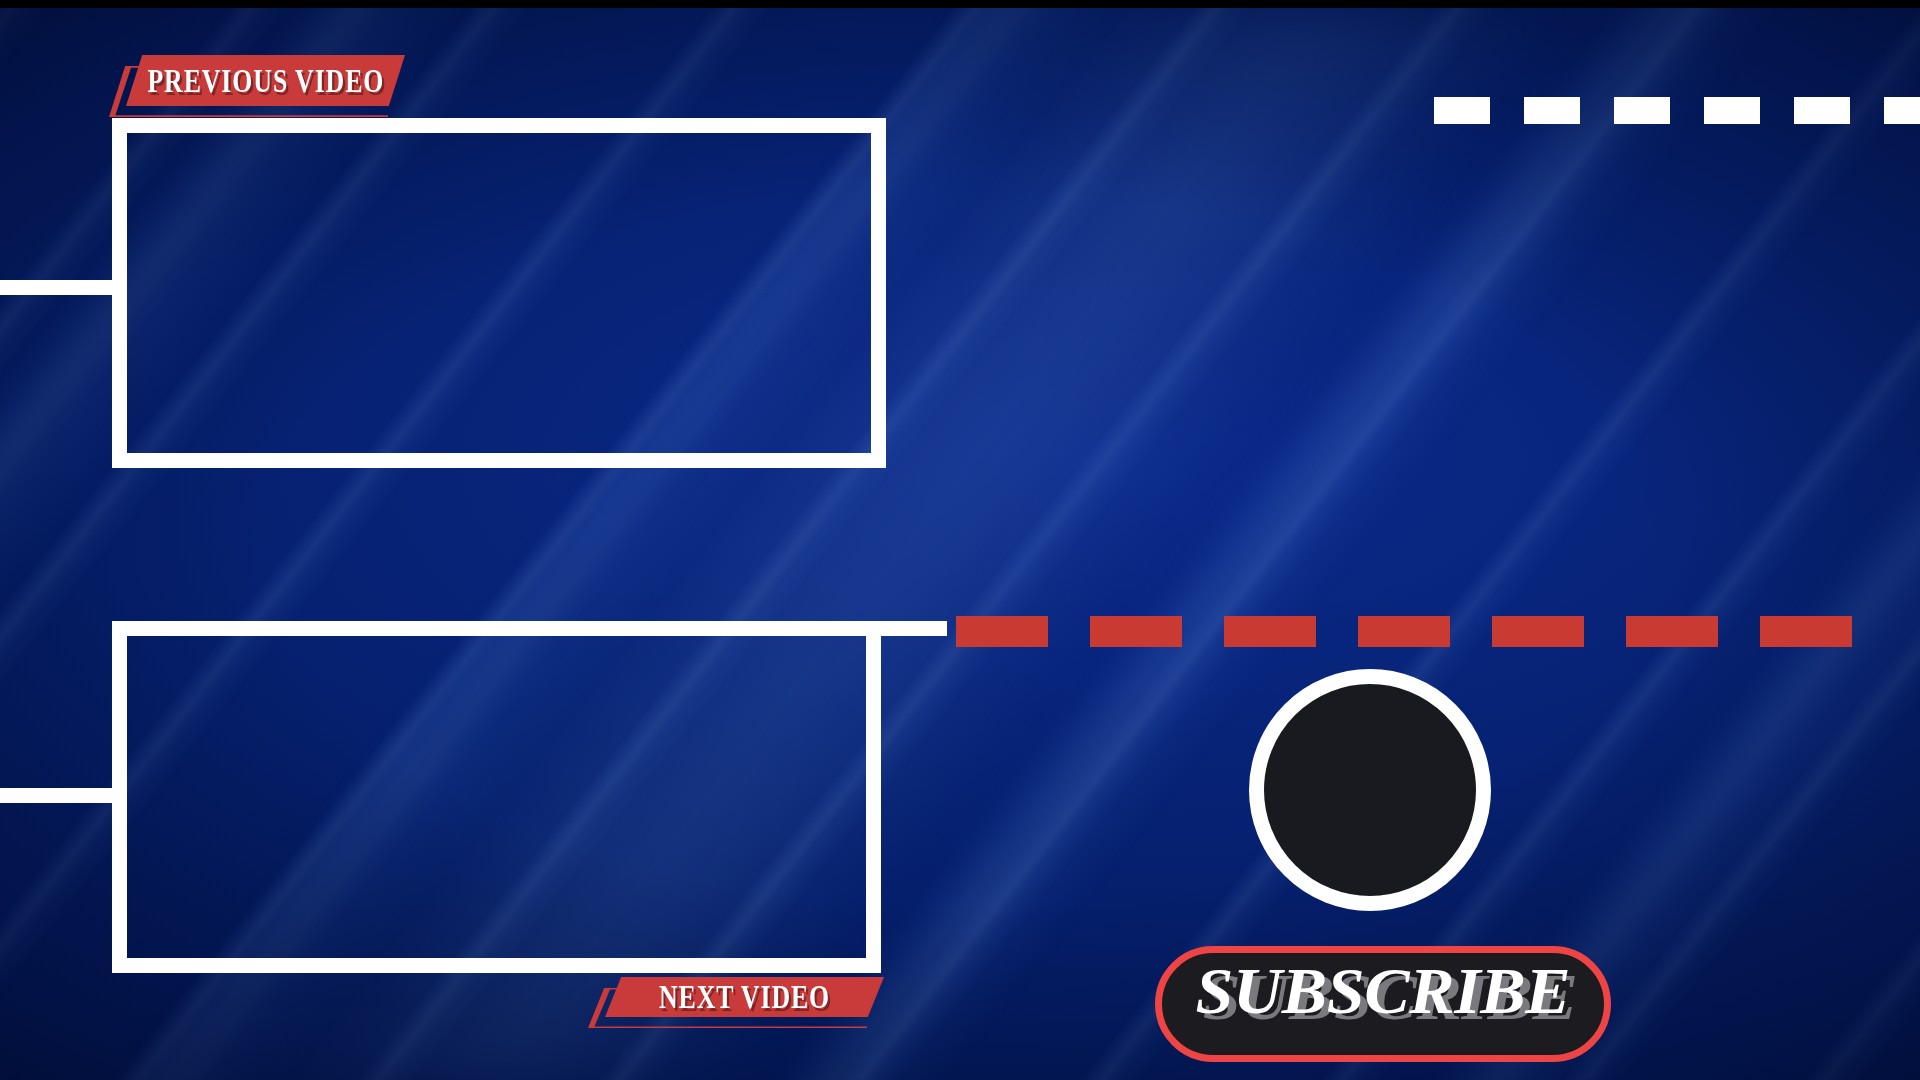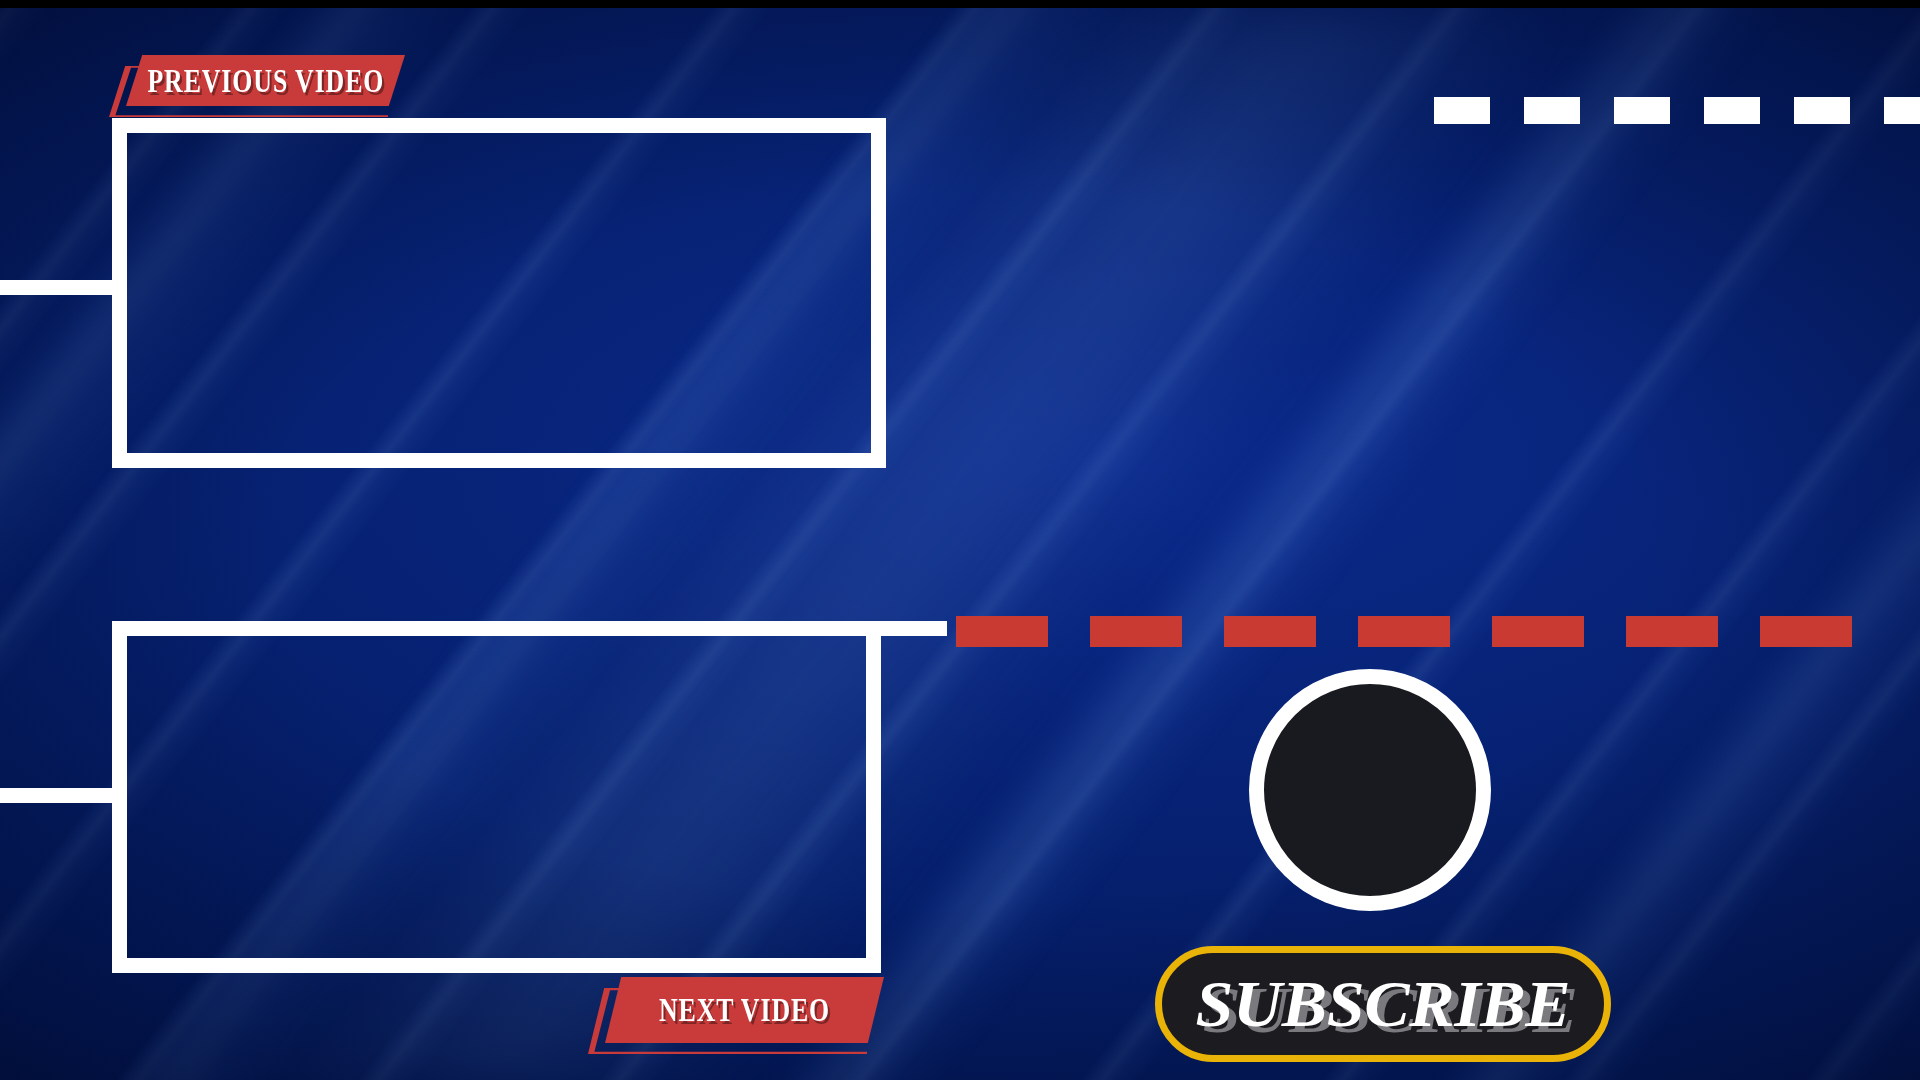--- a/index.html
+++ b/index.html
@@ -121,21 +121,21 @@
     color: #ffffff;
     font-weight: 700;
     letter-spacing: 0.035em;
     text-shadow: 3px 3px 0 rgba(30,10,10,0.45);
     transform: scaleX(0.76);
     white-space: nowrap;
   }
 
   #tab-previous { left: 126px; top: 47px; width: 279px; height: 51px; }
   #tab-previous .tab-label { font-size: 34px; }
-  #tab-next     { left: 605px; top: 969px; width: 279px; height: 66px; }
+  #tab-next     { left: 605px; top: 969px; width: 279px; height: 40px; }
   #tab-next .tab-label { font-size: 34px; }
 
   
   .dash-row {
     position: absolute;
     display: flex;
     align-items: center;
   }
   .dash {
     height: 100%;
@@ -185,24 +185,24 @@
 
   
   #subscribe-button {
     position: absolute;
     left: 1155px;
     top: 938px;
     width: 456px;
     height: 116px;
     box-sizing: border-box;
     background: #1b1b20;
-    border: 7px solid #eab308;
+    border: 7px solid #ef4444;
     border-radius: 60px;
     display: flex;
-    align-items: center;
+    align-items: flex-start;
     justify-content: center;
   }
   #subscribe-label {
     color: #ffffff;
     font-weight: 700;
     font-style: italic;
     font-size: 66px;
     letter-spacing: -0.005em;
     text-shadow: 7px 6px 0 rgba(128,128,132,0.95);
     white-space: nowrap;

